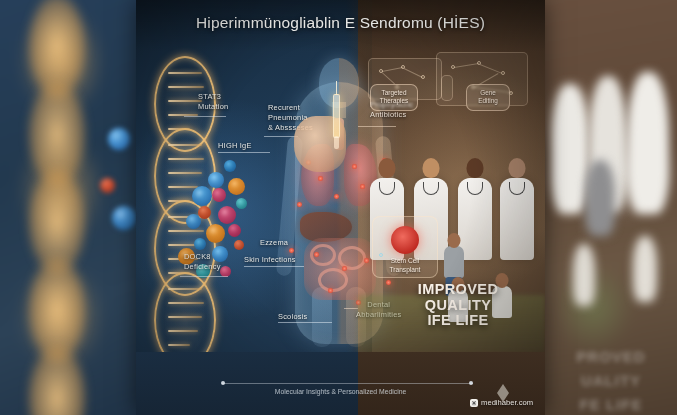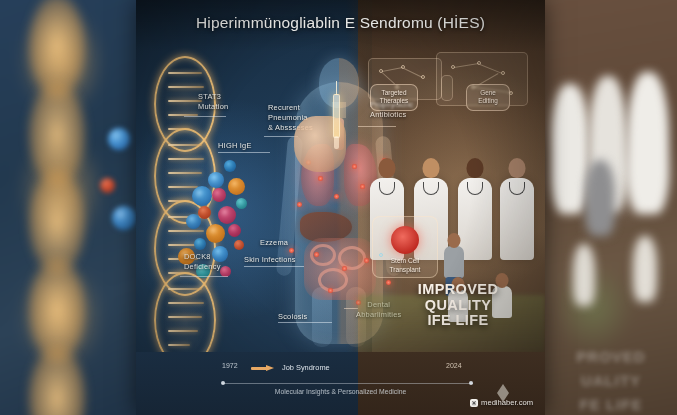--- a/index.html
+++ b/index.html
@@ -483,29 +483,20 @@
     <div id="headline" style="white-space:pre-line">IMPROVED
 QUALITY
 IFE LIFE</div>
 
     <div class="vignette"></div>
 
     <div id="footer">
       <div class="fl"></div>
       <div class="fr"></div>
 
-      <div class="tl-row">
-        <div class="tl-year" style="left:86px">1972</div>
-        <div class="tl-arrow">
-          <div class="shaft"></div>
-          <div class="head-tri"></div>
-        </div>
-        <div class="tl-job">Job Syndrome</div>
-        <div class="tl-year end" style="left:310px">2024</div>
-      </div>
 
       <div class="tl-line"></div>
       <div class="tl-dot" style="left:85px"></div>
       <div class="tl-dot" style="left:333px"></div>
       <div class="tl-sub">Molecular Insights &amp; Personalized Medicine</div>
 
       <div class="sparkle"></div>
       <div id="watermark">
         <span class="wm-mark">✕</span>
         <span>medihaber.com</span>

